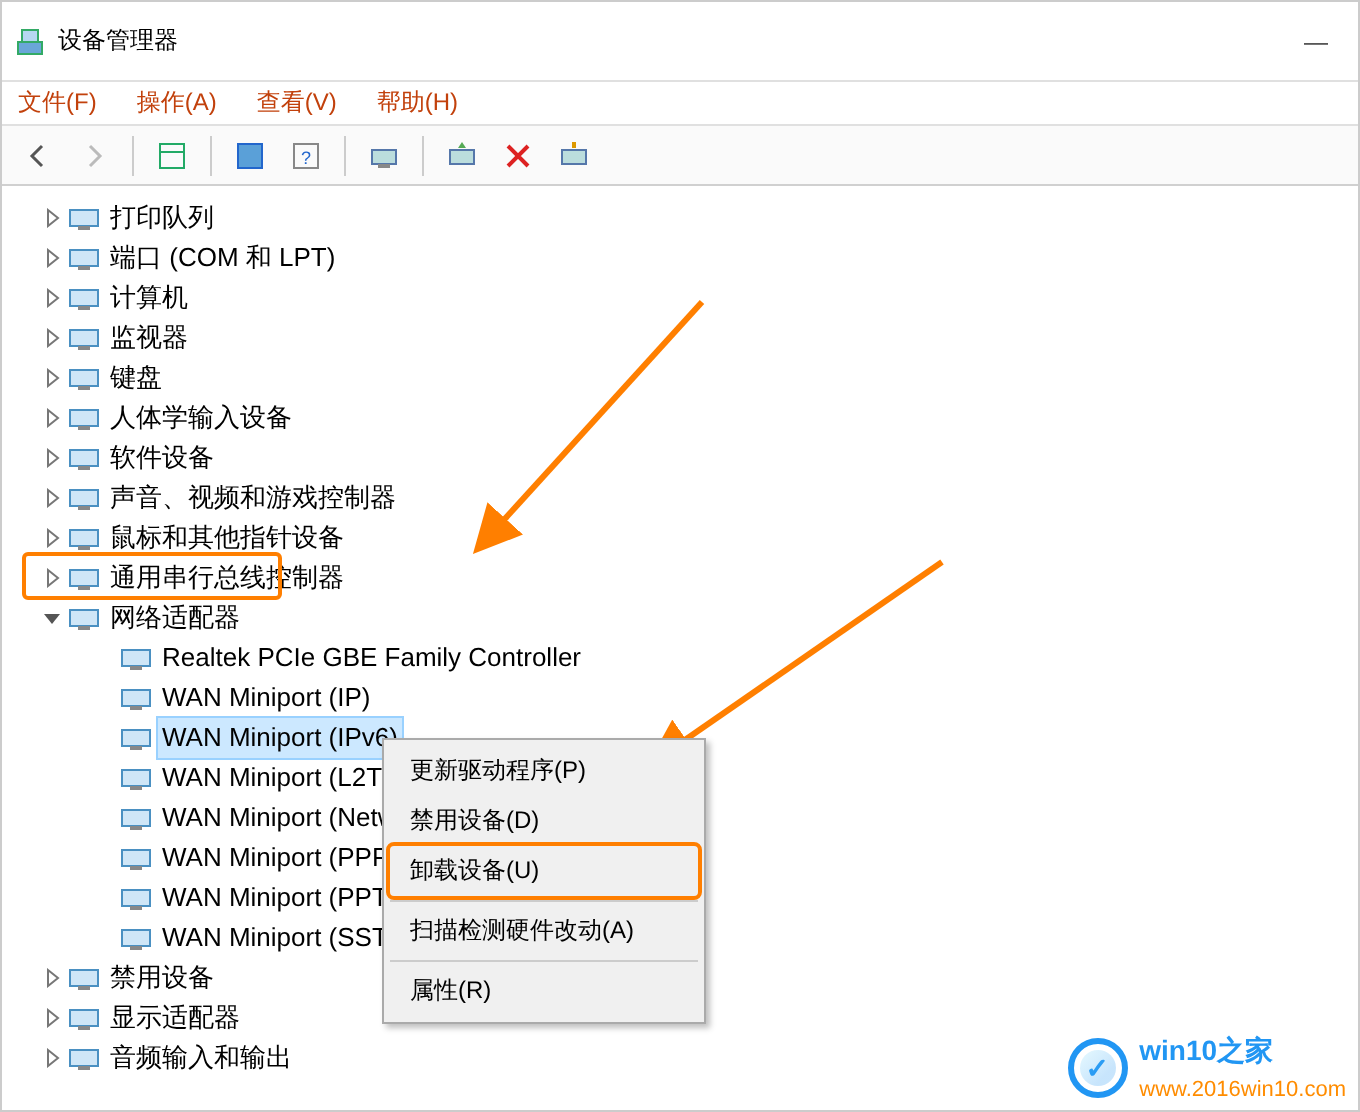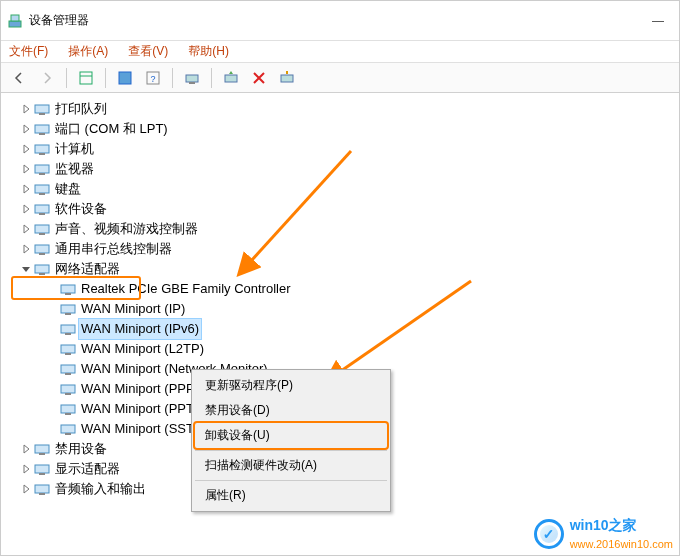--- a/index.html
+++ b/index.html
@@ -22,21 +22,21 @@
 .node .expander { width: 14px; text-align: center; color: #666; font-size: 10px; display: flex; justify-content: center; align-items: center; }
 .node .icon { width: 18px; height: 16px; display: flex; align-items: center; justify-content: center; margin-right: 2px; }
 .node .label { padding: 0 2px; white-space: nowrap; }
 .node.selected .label { background: #cce8ff; outline: 1px solid #99d1ff; }
 .indent-1 { margin-left: 14px; }
 .indent-2 { margin-left: 40px; }
 
 .highlight-box { position: absolute; border: 2px solid #ff7f00; border-radius: 3px; pointer-events: none; background: transparent; }
 .highlight-network { top: 275px; left: 10px; width: 130px; height: 24px; }
 
-.context-menu { position: absolute; top: 368px; left: 190px; width: 200px; background: #f0f0f0; border: 1px solid #aaa; box-shadow: 2px 2px 3px rgba(0,0,0,0.25); padding: 3px; font-size: 12px; z-index: 50; }
+.context-menu { position: absolute; top: 368px; left: 190px; width: 162px; background: #f0f0f0; border: 1px solid #aaa; box-shadow: 2px 2px 3px rgba(0,0,0,0.25); padding: 3px; font-size: 12px; z-index: 50; }
 .context-menu .item { padding: 4px 10px; cursor: default; position: relative; }
 .context-menu .sep { height: 1px; background: #ccc; margin: 2px 0; }
 .context-menu .boxed { outline: 2px solid #ff7f00; border-radius: 2px; }
 
 .arrow { position: absolute; pointer-events: none; }
 
 .watermark { position: absolute; bottom: 4px; right: 6px; display: flex; align-items: center; gap: 6px; font-size: 14px; color: #2196f3; font-weight: bold; }
 .watermark .url { font-size: 11px; color: #ff8c00; font-weight: normal; margin-top: 32px; }
 .watermark .logo-circle { width: 30px; height: 30px; border: 3px solid #2196f3; border-radius: 50%; display: flex; align-items: center; justify-content: center; color: #2196f3; font-weight: bold; font-size: 14px; position: relative; }
 .watermark .logo-circle:after { content: ""; position: absolute; inset: 3px; border-radius: 50%; background: linear-gradient(135deg, #9be7ff 0%, #2196f3 70%); opacity: 0.25; }
@@ -195,35 +195,63 @@
         <svg width="10" height="10" viewBox="0 0 10 10">
           <path d="M3 1 L8 5 L3 9 z" fill="none" stroke="#777" stroke-width="1"></path>
         </svg>
       </span>
       <span class="icon">
         <svg width="16" height="14" viewBox="0 0 16 14">
           <rect x="1" y="3" width="14" height="8" fill="#cfe6f7" stroke="#4a90c2"></rect>
           <rect x="5" y="11" width="6" height="2" fill="#888"></rect>
         </svg>
       </span>
+      <span class="label">人体学输入设备</span>
+    </div>
+    <div class="node indent-1">
+      <span class="expander">
+        <svg width="10" height="10" viewBox="0 0 10 10">
+          <path d="M3 1 L8 5 L3 9 z" fill="none" stroke="#777" stroke-width="1"></path>
+        </svg>
+      </span>
+      <span class="icon">
+        <svg width="16" height="14" viewBox="0 0 16 14">
+          <rect x="1" y="3" width="14" height="8" fill="#cfe6f7" stroke="#4a90c2"></rect>
+          <rect x="5" y="11" width="6" height="2" fill="#888"></rect>
+        </svg>
+      </span>
       <span class="label">软件设备</span>
     </div>
     <div class="node indent-1">
       <span class="expander">
         <svg width="10" height="10" viewBox="0 0 10 10">
           <path d="M3 1 L8 5 L3 9 z" fill="none" stroke="#777" stroke-width="1"></path>
         </svg>
       </span>
       <span class="icon">
         <svg width="16" height="14" viewBox="0 0 16 14">
           <rect x="1" y="3" width="14" height="8" fill="#cfe6f7" stroke="#4a90c2"></rect>
           <rect x="5" y="11" width="6" height="2" fill="#888"></rect>
         </svg>
       </span>
       <span class="label">声音、视频和游戏控制器</span>
+    </div>
+    <div class="node indent-1">
+      <span class="expander">
+        <svg width="10" height="10" viewBox="0 0 10 10">
+          <path d="M3 1 L8 5 L3 9 z" fill="none" stroke="#777" stroke-width="1"></path>
+        </svg>
+      </span>
+      <span class="icon">
+        <svg width="16" height="14" viewBox="0 0 16 14">
+          <rect x="1" y="3" width="14" height="8" fill="#cfe6f7" stroke="#4a90c2"></rect>
+          <rect x="5" y="11" width="6" height="2" fill="#888"></rect>
+        </svg>
+      </span>
+      <span class="label">鼠标和其他指针设备</span>
     </div>
     <div class="node indent-1">
       <span class="expander">
         <svg width="10" height="10" viewBox="0 0 10 10">
           <path d="M3 1 L8 5 L3 9 z" fill="none" stroke="#777" stroke-width="1"></path>
         </svg>
       </span>
       <span class="icon">
         <svg width="16" height="14" viewBox="0 0 16 14">
           <rect x="1" y="3" width="14" height="8" fill="#cfe6f7" stroke="#4a90c2"></rect>

